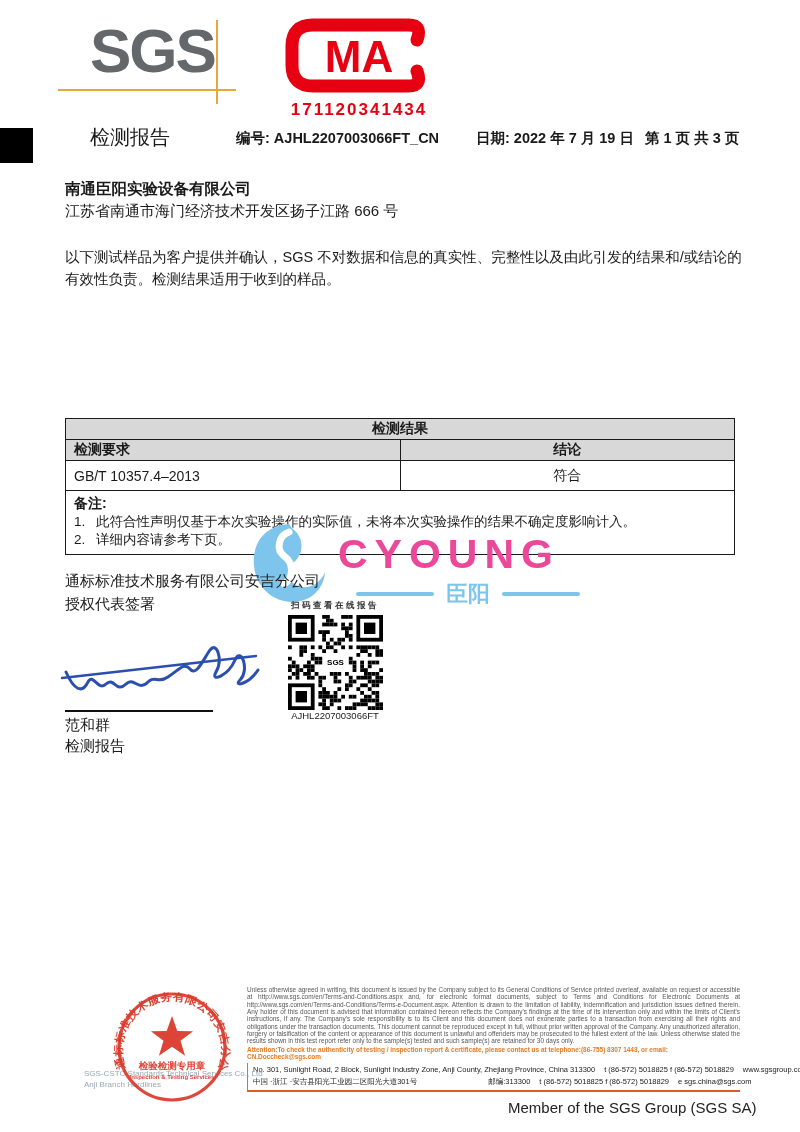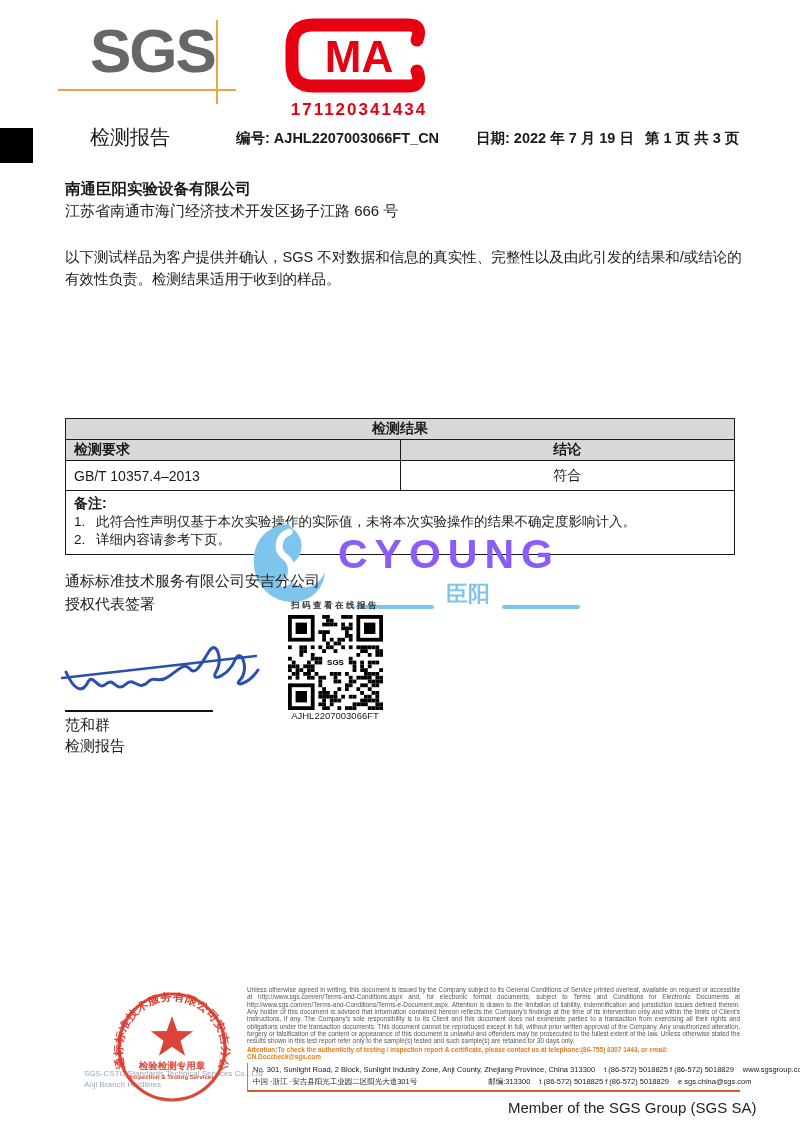--- a/index.html
+++ b/index.html
@@ -41,22 +41,22 @@
   .result-table .rrow td{height:27px;}
   .notes-cell{padding:4px 8px 6px 8px;}
   .notes-title{font-weight:bold;font-size:14px;}
   .note-line{font-size:13.5px;line-height:17.5px;display:flex;}
   .note-num{width:22px;flex:none;}
 
   
   .watermark{left:250px;top:522px;display:flex;align-items:flex-start;z-index:3;}
   .swirl{flex:none;}
   .brand-col{margin-left:10px;}
-  .brand-en{font-size:41px;font-weight:bold;letter-spacing:7px;color:#8b5cf6;line-height:1;margin-top:12px;}
-  .brand-cn-row{display:flex;align-items:flex-end;margin-top:4px;margin-left:18px;}
+  .brand-en{font-size:41px;font-weight:bold;letter-spacing:7px;color:#ec4899;line-height:1;margin-top:12px;}
+  .brand-cn-row{display:flex;align-items:center;margin-top:4px;margin-left:18px;}
   .brand-dash{width:78px;height:4px;background:#7ec5ee;border-radius:2px;}
   .brand-cn{font-size:22px;font-weight:bold;color:#7ec5ee;margin:0 12px;}
 
   .signoff{left:65px;top:569px;font-size:15px;line-height:23px;z-index:4;}
 
   
   .qr-block{left:285px;top:600px;width:100px;text-align:center;z-index:4;}
   .qr-caption{font-size:8.5px;font-weight:bold;letter-spacing:2.5px;color:#333;white-space:nowrap;}
   .qr-box{margin:3px auto 0 auto;width:95px;height:95px;}
   .qr-code-text{font-size:9.5px;color:#222;margin-top:0px;}

